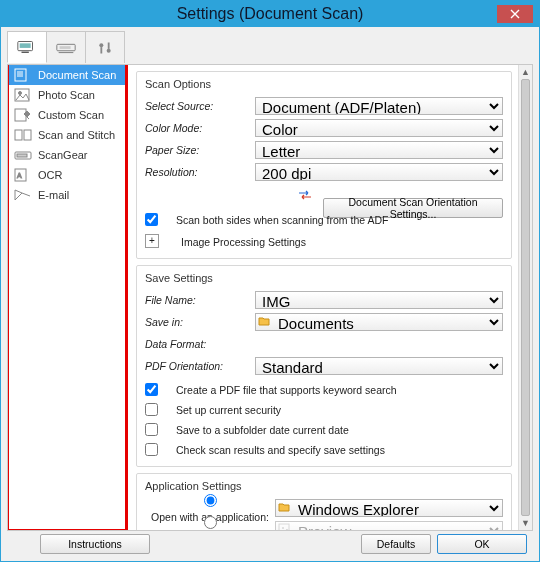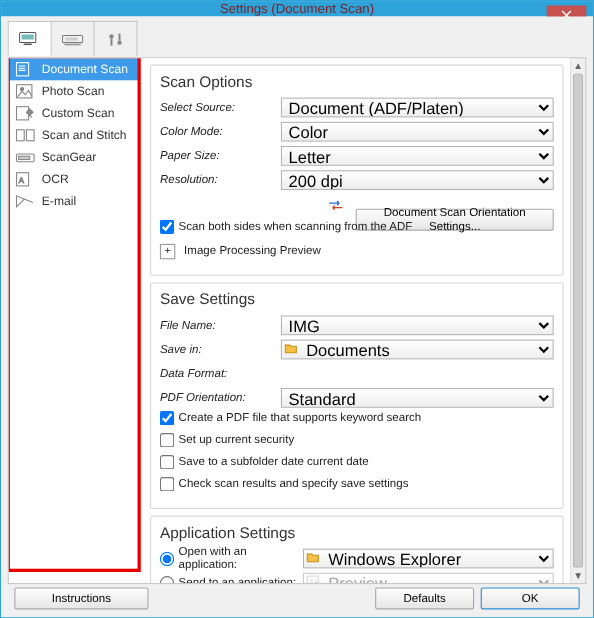--- a/index.html
+++ b/index.html
@@ -1,51 +1,51 @@
 <!DOCTYPE html>
 <html><head>
 <meta charset="utf-8">
 <style>
   * { box-sizing: border-box; margin: 0; padding: 0; }
   body { font-family: "Segoe UI", Tahoma, sans-serif; font-size: 11px; background: #fff; }
   .window { width: 540px; height: 562px; border: 1px solid #2da3da; background: #fff; display: flex; flex-direction: column; }
-  .titlebar { height: 14px; background: #2da3da; color: #7f1d1d; display: flex; align-items: center; justify-content: center; font-size: 12px; position: relative; }
+  .titlebar { height: 26px; background: #2da3da; color: #0f172a; display: flex; align-items: center; justify-content: center; font-size: 16px; position: relative; }
   .close-btn { position: absolute; right: 6px; top: 4px; width: 36px; height: 18px; background: #c75050; display: flex; align-items: center; justify-content: center; color: #fff; font-size: 12px; }
   .body { flex: 1; background: #f0f0f0; padding: 4px 6px; display: flex; flex-direction: column; overflow: hidden; }
   .top-tabs { display: flex; border-bottom: 1px solid #c8c8c8; height: 34px; }
   .top-tab { width: 40px; height: 32px; border: 1px solid #c8c8c8; border-bottom: none; margin-right: -1px; background: #f0f0f0; display: flex; align-items: center; justify-content: center; position: relative; }
   .top-tab.active { background: #fff; z-index: 2; border-bottom: 1px solid #fff; }
   .top-tab svg { width: 22px; height: 16px; }
   .main-area { flex: 1; display: flex; background: #fff; border: 1px solid #c8c8c8; border-top: none; overflow: hidden; }
   
   .highlight-box { position: absolute; border: 3px solid #e60000; pointer-events: none; }
   .sidebar { width: 118px; background: #fff; position: relative; }
   .sidebar-item { height: 20px; display: flex; align-items: center; padding: 0 6px; gap: 6px; cursor: pointer; font-size: 11px; color: #333; }
   .sidebar-item.active { background: #3d9be9; color: #fff; }
   .sidebar-icon { width: 18px; height: 16px; display: flex; align-items: center; justify-content: center; }
   .sidebar-icon svg { width: 18px; height: 14px; fill: #888; stroke: #888; }
   .sidebar-item.active .sidebar-icon svg { fill: #fff; stroke: #fff; }
   .content { flex: 1; padding: 6px 8px 6px 10px; overflow-y: auto; font-size: 10.5px; color: #222; }
   .group { border: 1px solid #d8d8d8; border-radius: 2px; padding: 6px 8px 8px 8px; margin-bottom: 6px; }
-  .group-title { font-size: 14px; color: #333; margin-bottom: 6px; }
+  .group-title { font-size: 11px; color: #333; margin-bottom: 6px; }
   .form-row { display: flex; align-items: center; height: 20px; margin-bottom: 2px; }
   .form-label { width: 110px; color: #222; font-style: italic; }
   .form-control { flex: 1; }
   select, input[type=text] { width: 100%; height: 18px; font-size: 15px; border: 1px solid #b5b5b5; background: #fff; padding: 0 2px; }
   select { background: linear-gradient(#fff,#eee); }
   .sel-wrap { position: relative; }
   .sel-with-icon { padding-left: 18px !important; }
   .sel-icon { position: absolute; left: 3px; top: 2px; width: 12px; height: 12px; }
-  .check-row { display: flex; align-items: flex-start; gap: 4px; height: 18px; margin: 2px 0; }
+  .check-row { display: flex; align-items: flex-end; gap: 18px; height: 18px; margin: 2px 0; }
   .check-row input { margin: 0; }
-  .radio-col { width: 130px; display: flex; align-items: center; gap: 4px; }
+  .radio-col { width: 130px; display: flex; align-items: center; gap: 4px; flex-direction: column; }
   .btn { height: 20px; border: 1px solid #a8a8a8; background: linear-gradient(#fdfdfd,#e6e6e6); font-size: 10.5px; padding: 0 10px; cursor: pointer; display: inline-flex; align-items: center; justify-content: center; border-radius: 2px; }
   .btn-wide { width: 180px; margin-top: 26px; }
   .btn-ok { width: 90px; }
-  .btn-defaults { width: 90px; text-align: center; }
+  .btn-defaults { width: 70px; text-align: center; }
   .expand-btn { width: 14px; height: 14px; border: 1px solid #999; background: #fff; display: inline-flex; align-items: center; justify-content: center; font-size: 10px; line-height: 1; margin-right: 4px; }
   .footer { height: 26px; padding: 3px 6px; display: flex; align-items: center; gap: 6px; }
   .footer-spacer { flex: 1; }
   .small-link-icon { width: 16px; height: 14px; display: inline-flex; align-items: center; justify-content: center; margin-right:4px;}
   .scrollbar-stub { position:absolute; right:0; top:0; bottom:0; width:14px; background:#f0f0f0; border-left:1px solid #ddd;}
   .scrollbar-thumb { position:absolute; top:14px; bottom:14px; left:2px; right:2px; background:#cdcdcd; border:1px solid #b5b5b5; border-radius:2px;}
   .scroll-arrow { position:absolute; left:0; right:0; height:14px; display:flex; align-items:center; justify-content:center; color:#666; font-size:9px;}
   .content-wrap { position:relative; flex:1; display:flex; }
 </style>
 </head>
@@ -188,21 +188,21 @@
                   </svg>
                 </span>
             <button class="btn btn-wide">Document Scan Orientation Settings...</button>
           </div>
           <div class="check-row">
             <input type="checkbox" checked="" style="">
             <span>Scan both sides when scanning from the ADF</span>
           </div>
           <div class="check-row" style="margin-top:4px;">
             <span class="expand-btn">+</span>
-            <span>Image Processing Preview</span>
+            <span>Image Processing Settings</span>
           </div>
         </div>
 
         <div class="group">
           <div class="group-title">Save Settings</div>
           <div class="form-row">
             <div class="form-label">File Name:</div>
             <div class="form-control"><select><option>IMG</option></select></div>
           </div>
           <div class="form-row">
@@ -272,19 +272,19 @@
       </div>
       <div class="scrollbar-stub">
         <div class="scroll-arrow" style="top:0">▲</div>
         <div class="scrollbar-thumb"></div>
         <div class="scroll-arrow" style="bottom:0">▼</div>
       </div>
       </div>
     </div>
 
     <div class="footer">
-      <button class="btn" style="width:122px;">Instructions</button>
+      <button class="btn" style="width:110px;margin-left:27px;">Instructions</button>
       <div class="footer-spacer"></div>
       <button class="btn btn-defaults">Defaults</button>
       <button class="btn btn-ok" style="border-color:#2a8dd4;">OK</button>
     </div>
   </div>
 </div>
 
 </body></html>

